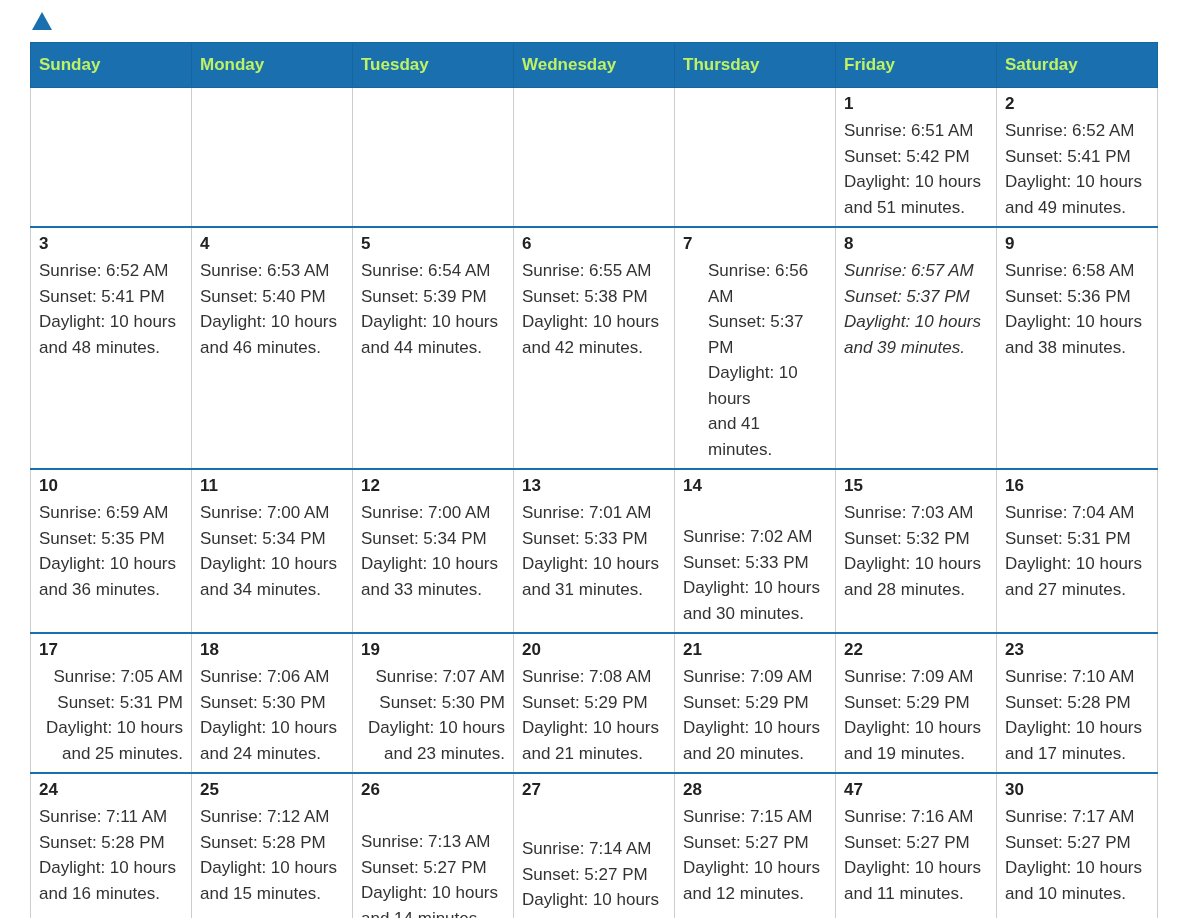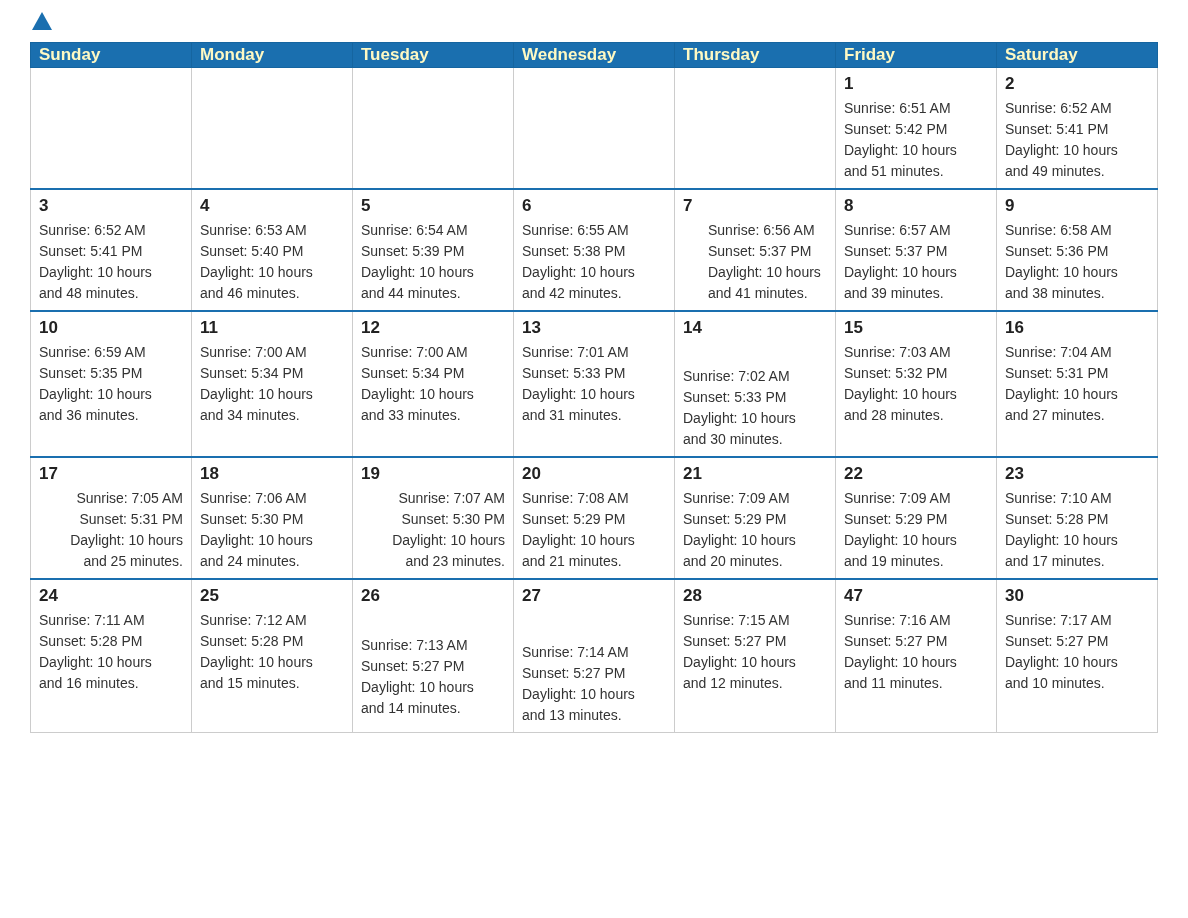--- a/index.html
+++ b/index.html
@@ -50,43 +50,43 @@
       color: #444;
       margin-top: 4px;
     }
     .calendar-table {
       width: 100%;
       border-collapse: collapse;
       margin-top: 10px;
     }
     .calendar-table th {
       background-color: #1a6faf;
-      color: #fef9c3;
+      color: #bef264;
       font-size: 17px;
       font-weight: bold;
-      padding: 2px 8px;
+      padding: 12px 8px;
       text-align: left;
       border: 1px solid #1a6faf;
     }
     .calendar-table td {
       vertical-align: top;
       border: 1px solid #ccc;
       padding: 6px 8px;
       width: 14.28%;
       min-height: 110px;
       height: 120px;
     }
     .day-number {
       font-size: 17px;
       font-weight: bold;
       color: #222;
       margin-bottom: 4px;
     }
     .day-info {
-      font-size: 14px;
+      font-size: 17px;
       color: #333;
       line-height: 1.5;
     }
     .empty-cell {
       background: #fff;
     }
     tr:not(:first-child) td {
       border-top: 2px solid #1a6faf;
     }
     .calendar-table thead tr th {
@@ -181,21 +181,21 @@
         </td>
         <td>
           <div class="day-number">7</div>
           <div class="day-info" style="white-space: pre-line; margin-left: 25px;">Sunrise: 6:56 AM
 Sunset: 5:37 PM
 Daylight: 10 hours
 and 41 minutes.</div>
         </td>
         <td>
           <div class="day-number">8</div>
-          <div class="day-info" style="white-space: pre-line;">Sunrise: 6:57 AM
+          <div class="day-info" style="white-space: pre-line; font-style: italic;">Sunrise: 6:57 AM
 Sunset: 5:37 PM
 Daylight: 10 hours
 and 39 minutes.</div>
         </td>
         <td>
           <div class="day-number">9</div>
           <div class="day-info" style="white-space: pre-line;">Sunrise: 6:58 AM
 Sunset: 5:36 PM
 Daylight: 10 hours
 and 38 minutes.</div>

